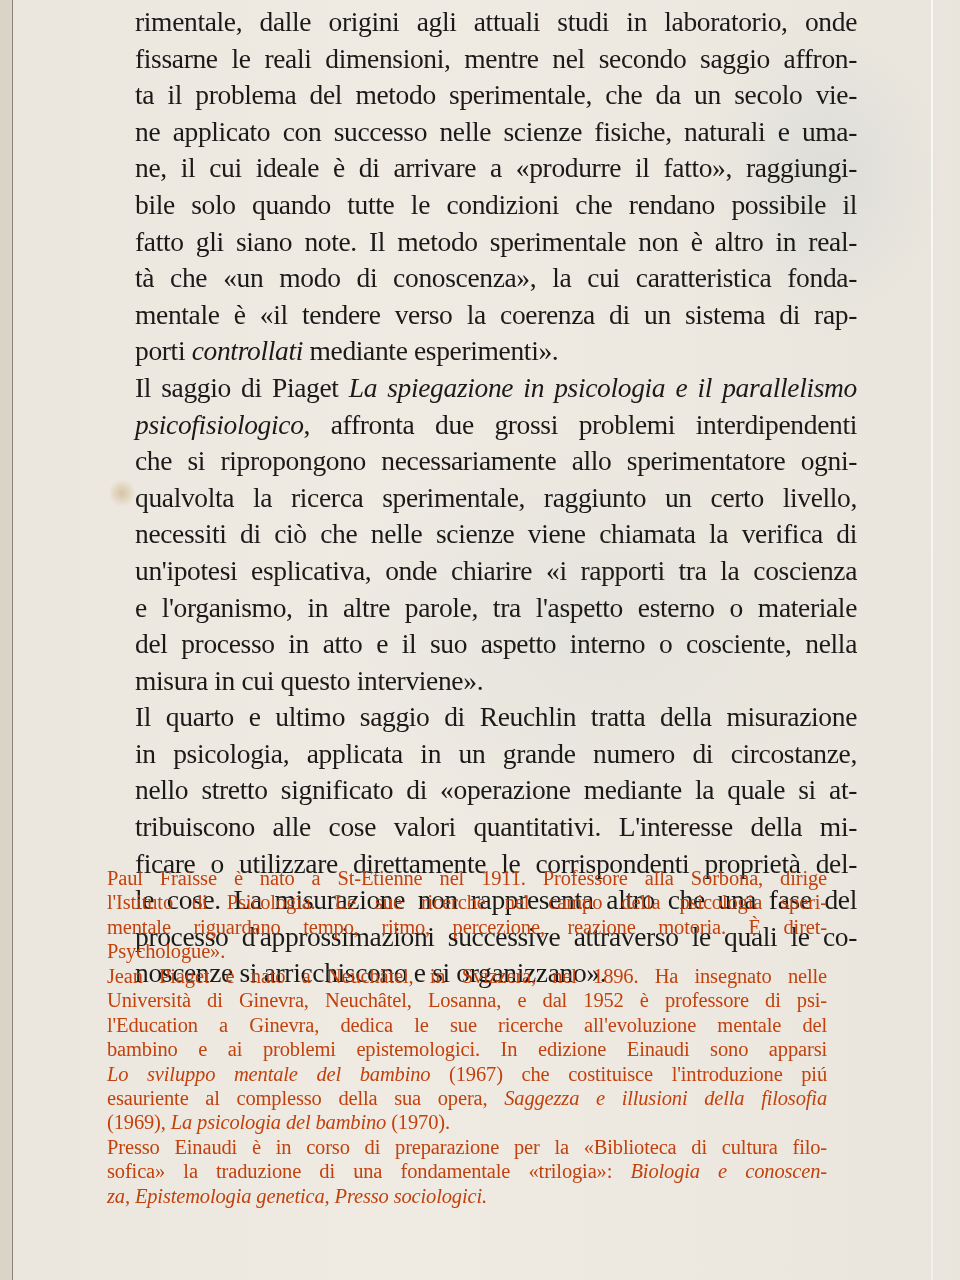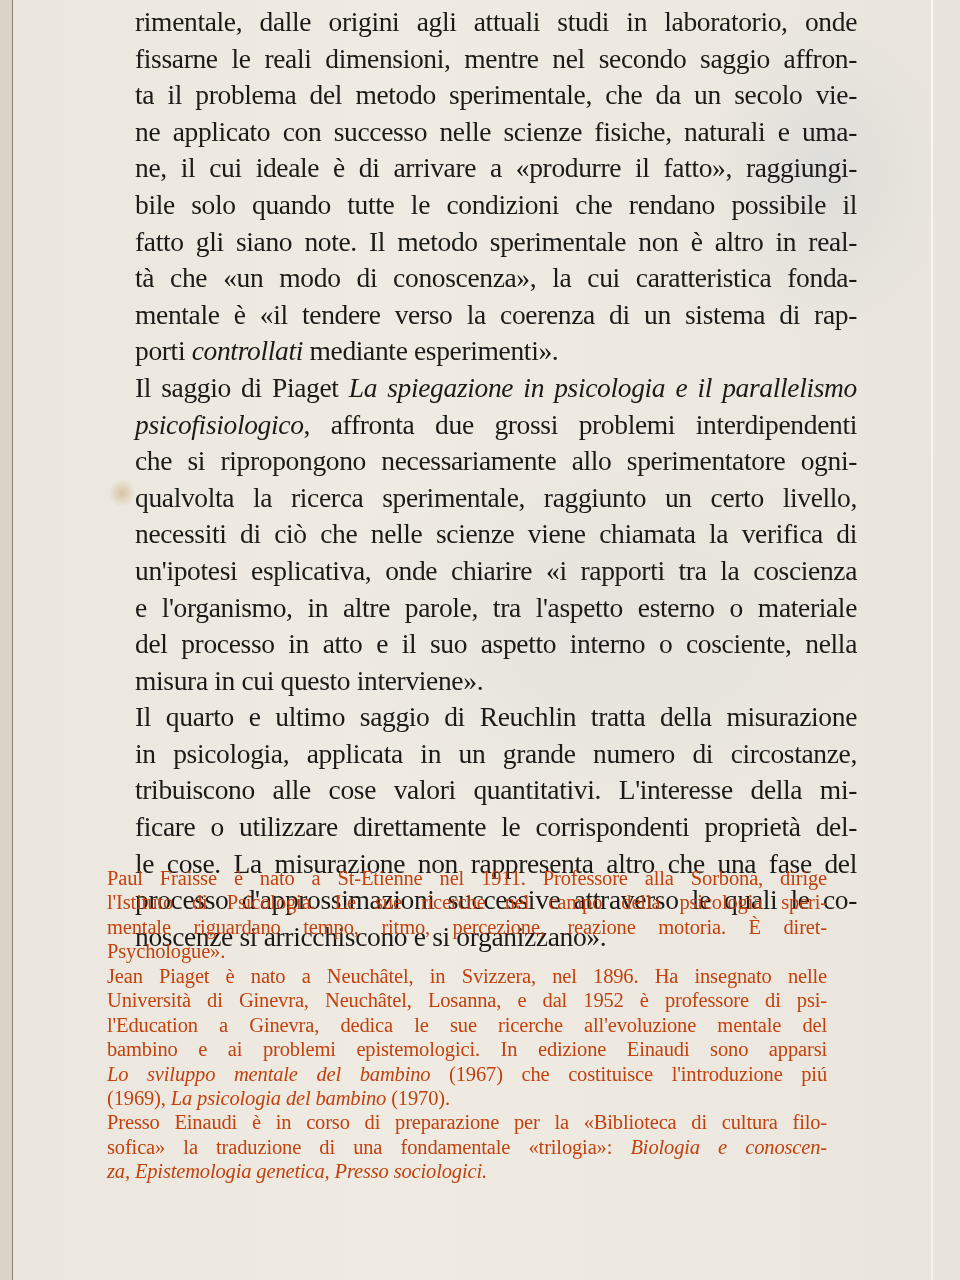--- a/index.html
+++ b/index.html
@@ -134,37 +134,39 @@
   <span class="line"><span></span><i>psicofisiologico</i><span>, affronta due grossi problemi interdipendenti</span></span>
   <span class="line">che si ripropongono necessariamente allo sperimentatore ogni-</span>
   <span class="line">qualvolta la ricerca sperimentale, raggiunto un certo livello,</span>
   <span class="line">necessiti di ciò che nelle scienze viene chiamata la verifica di</span>
   <span class="line">un'ipotesi esplicativa, onde chiarire «i rapporti tra la coscienza</span>
   <span class="line">e l'organismo, in altre parole, tra l'aspetto esterno o materiale</span>
   <span class="line">del processo in atto e il suo aspetto interno o cosciente, nella</span>
   <span class="line last">misura in cui questo interviene».</span>
   <span class="line">Il quarto e ultimo saggio di Reuchlin tratta della misurazione</span>
   <span class="line">in psicologia, applicata in un grande numero di circostanze,</span>
+  <span class="line">nello stretto significato di «operazione mediante la quale si at-</span>
   <span class="line">tribuiscono alle cose valori quantitativi. L'interesse della mi-</span>
   <span class="line">ficare o utilizzare direttamente le corrispondenti proprietà del-</span>
   <span class="line">le cose. La misurazione non rappresenta altro che una fase del</span>
   <span class="line">processo d'approssimazioni successive attraverso le quali le co-</span>
   <span class="line last">noscenze si arricchiscono e si organizzano».</span>
 </div>
 
 <div class="notes note-fraisse">
   <span class="line">Paul Fraisse è nato a St-Etienne nel 1911. Professore alla Sorbona, dirige</span>
   <span class="line">l'Istituto di Psicologia. Le sue ricerche nel campo della psicologia speri-</span>
   <span class="line">mentale riguardano tempo, ritmo, percezione, reazione motoria. È diret-</span>
   <span class="line last">Psychologue».</span>
 </div>
 
 <div class="notes note-piaget">
   <span class="line">Jean Piaget è nato a Neuchâtel, in Svizzera, nel 1896. Ha insegnato nelle</span>
   <span class="line">Università di Ginevra, Neuchâtel, Losanna, e dal 1952 è professore di psi-</span>
   <span class="line">l'Education a Ginevra, dedica le sue ricerche all'evoluzione mentale del</span>
   <span class="line">bambino e ai problemi epistemologici. In edizione Einaudi sono apparsi</span>
   <span class="line"><span></span><i>Lo sviluppo mentale del bambino</i><span> (1967) che costituisce l'introduzione piú</span></span>
+  <span class="line"><span>esauriente al complesso della sua opera, </span><i>Saggezza e illusioni della filosofia</i><span></span></span>
   <span class="line last"><span>(1969), </span><i>La psicologia del bambino</i><span> (1970).</span></span>
   <span class="line">Presso Einaudi è in corso di preparazione per la «Biblioteca di cultura filo-</span>
   <span class="line"><span>sofica» la traduzione di una fondamentale «trilogia»: </span><i>Biologia e conoscen-</i><span></span></span>
   <span class="line last"><span></span><i>za, Epistemologia genetica, Presso sociologici.</i><span></span></span>
 </div>
 
 </body></html>

